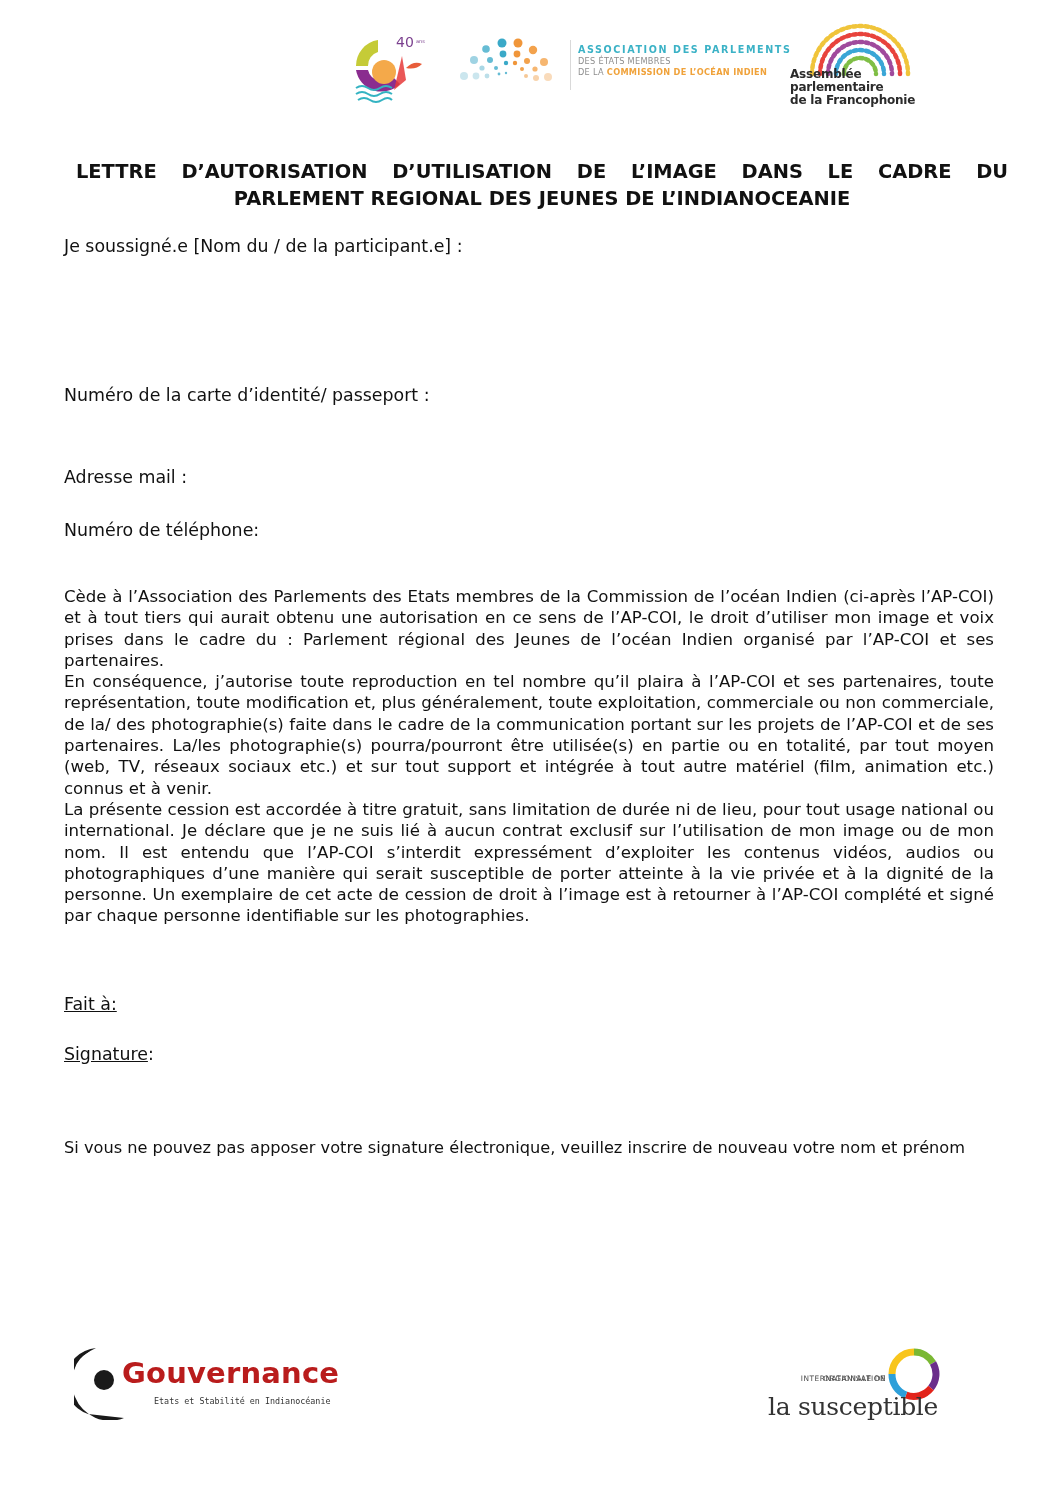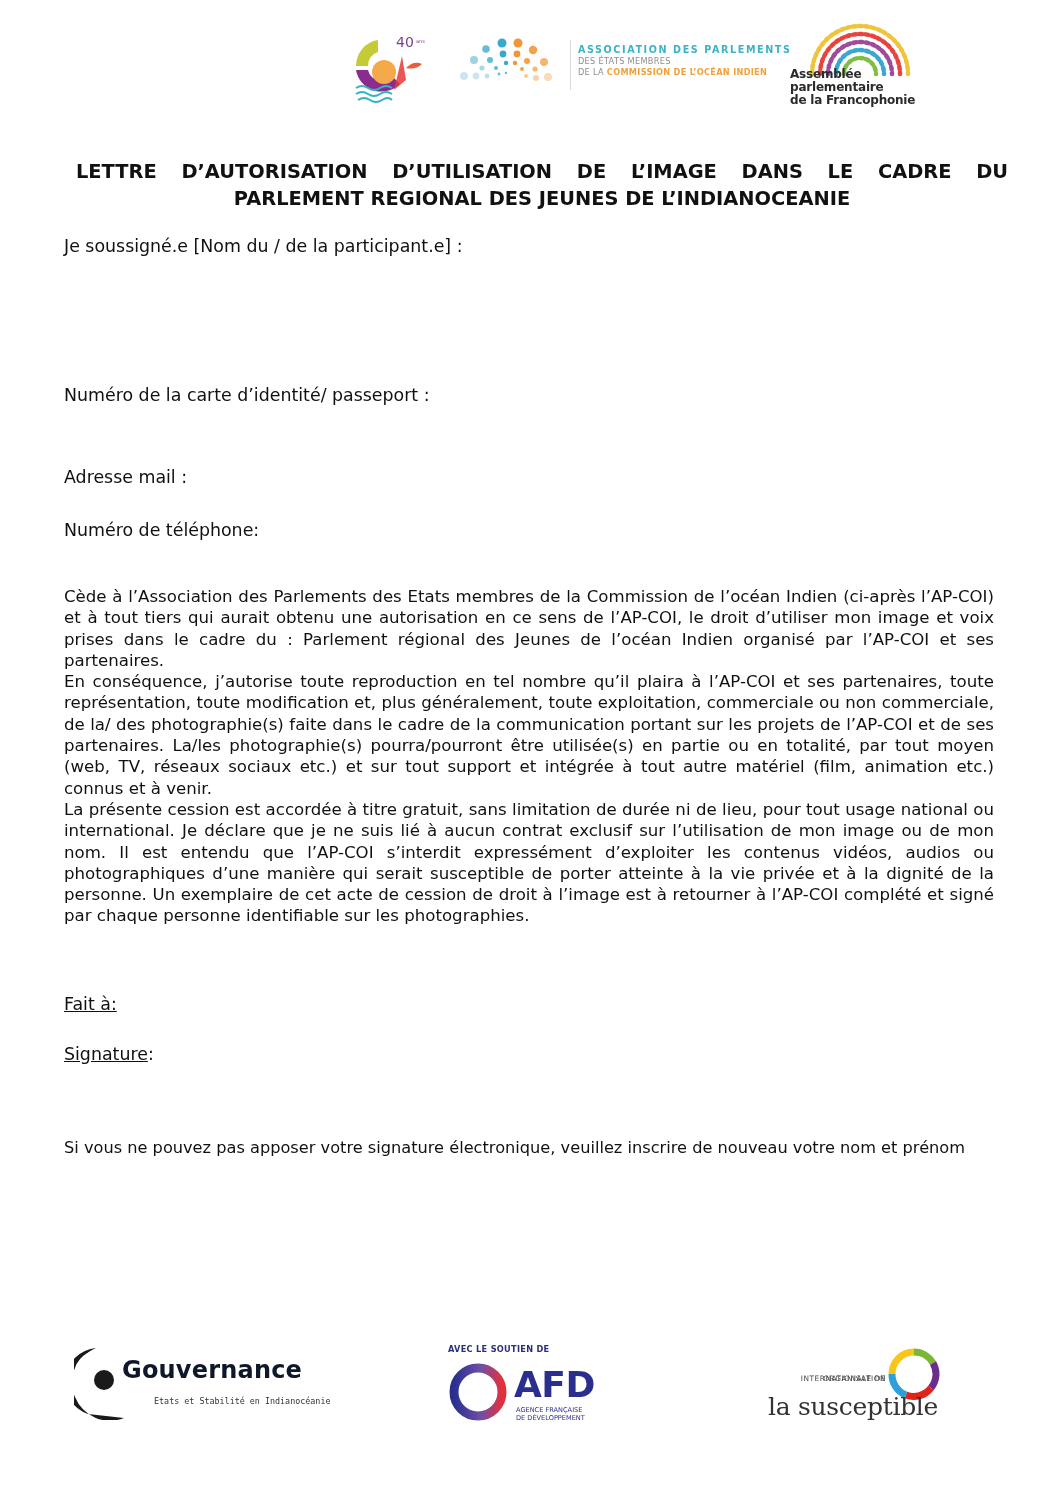--- a/index.html
+++ b/index.html
@@ -21,21 +21,21 @@
   .title .l1 { display: block; text-align: justify; text-align-last: justify; }
   .title .l2 { display: block; }
 
   .field { font-family: "DejaVu Sans", sans-serif; font-size: 17.4px; left: 64px; white-space: nowrap; }
   .body-text { font-family: "DejaVu Sans", sans-serif; font-size: 16.6px; line-height: 21.3px; left: 64px; width: 930px; text-align: justify; }
   .body-text p { margin: 0; }
   .underline { text-decoration: underline; }
   .note { font-family: "DejaVu Sans", sans-serif; font-size: 16.2px; line-height: 21px; left: 64px; width: 932px; text-align: justify; }
 
   
-  .gouv-title { font-family: "DejaVu Sans", sans-serif; font-weight: bold; font-size: 24px; color: #0f172a; letter-spacing: 0.2px; white-space: nowrap; }
+  .gouv-title { font-family: "DejaVu Sans", sans-serif; font-weight: bold; font-size: 29px; color: #b91c1c; letter-spacing: 0.2px; white-space: nowrap; }
   .gouv-sub { font-family: "DejaVu Sans Mono", monospace; font-size: 8.4px; color: #333; white-space: nowrap; }
   .afd-top { font-family: "DejaVu Sans", sans-serif; font-weight: bold; font-size: 8.2px; color: #2a2f7a; letter-spacing: 0.3px; white-space: nowrap; }
   .afd-big { font-family: "DejaVu Sans", sans-serif; font-weight: bold; font-size: 36px; color: #2a2f8e; letter-spacing: -0.5px; white-space: nowrap; }
   .afd-small { font-family: "DejaVu Sans", sans-serif; font-size: 6.6px; color: #2a2f8e; line-height: 8px; white-space: nowrap; }
   .oif-small { font-family: "DejaVu Sans", sans-serif; font-size: 7.4px; color: #4a4a4a; line-height: 9px; letter-spacing: 0.5px; text-align: right; white-space: nowrap; }
   .oif-big { font-family: "DejaVu Serif", serif; font-size: 25px; color: #333; letter-spacing: -0.3px; white-space: nowrap; }
 </style>
 </head>
 <body>
 
@@ -143,36 +143,20 @@
   <div class="abs" style="left:74px; top:1344px; width:270px; height:76px;">
     <svg width="56" height="76" viewBox="0 0 56 76" style="position:absolute; left:0; top:0;">
       <path d="M22 4 A34 34 0 0 0 14 70 L50 74 A30 30 0 0 1 22 4 Z" fill="#1a1a1a"></path>
       <path d="M22 6 A28 28 0 0 0 18 60 A34 34 0 0 1 22 6 Z" fill="#ffffff"></path>
       <circle cx="30" cy="36" r="10" fill="#1a1a1a"></circle>
     </svg>
     <div class="abs gouv-title" style="left:48px; top:12px;">Gouvernance</div>
     <div class="abs gouv-sub" style="left:80px; top:52px;">Etats et Stabilité en Indianocéanie</div>
   </div>
 
-  <div class="abs" style="left:446px; top:1342px; width:160px; height:84px;">
-    <div class="abs afd-top" style="left:2px; top:2px;">AVEC LE SOUTIEN DE</div>
-    <svg width="64" height="64" viewBox="0 0 64 64" style="position:absolute; left:0; top:18px;">
-      <defs>
-        <linearGradient id="afdg" x1="0" y1="0" x2="1" y2="0">
-          <stop offset="0" stop-color="#2a2f8e"></stop>
-          <stop offset="0.55" stop-color="#6c4fa8"></stop>
-          <stop offset="1" stop-color="#e2313b"></stop>
-        </linearGradient>
-      </defs>
-      <circle cx="32" cy="32" r="24" fill="none" stroke="url(#afdg)" stroke-width="9"></circle>
-    </svg>
-    <div class="abs afd-big" style="left:68px; top:22px;">AFD</div>
-    <div class="abs afd-small" style="left:70px; top:64px;">AGENCE FRANÇAISE</div>
-    <div class="abs afd-small" style="left:70px; top:72px;">DE DÉVELOPPEMENT</div>
-  </div>
 
   <div class="abs" style="left:768px; top:1348px; width:180px; height:76px;">
     <svg width="52" height="52" viewBox="0 0 52 52" style="position:absolute; left:120px; top:0;">
       <g fill="none" stroke-width="7">
         <path d="M26 4 A22 22 0 0 1 45 15" stroke="#7ab833"></path>
         <path d="M45 15 A22 22 0 0 1 43 40" stroke="#6b2d8b"></path>
         <path d="M43 40 A22 22 0 0 1 18 47" stroke="#e2231a"></path>
         <path d="M18 47 A22 22 0 0 1 4 26" stroke="#2d9fd9"></path>
         <path d="M4 26 A22 22 0 0 1 26 4" stroke="#f8c51c"></path>
       </g>

